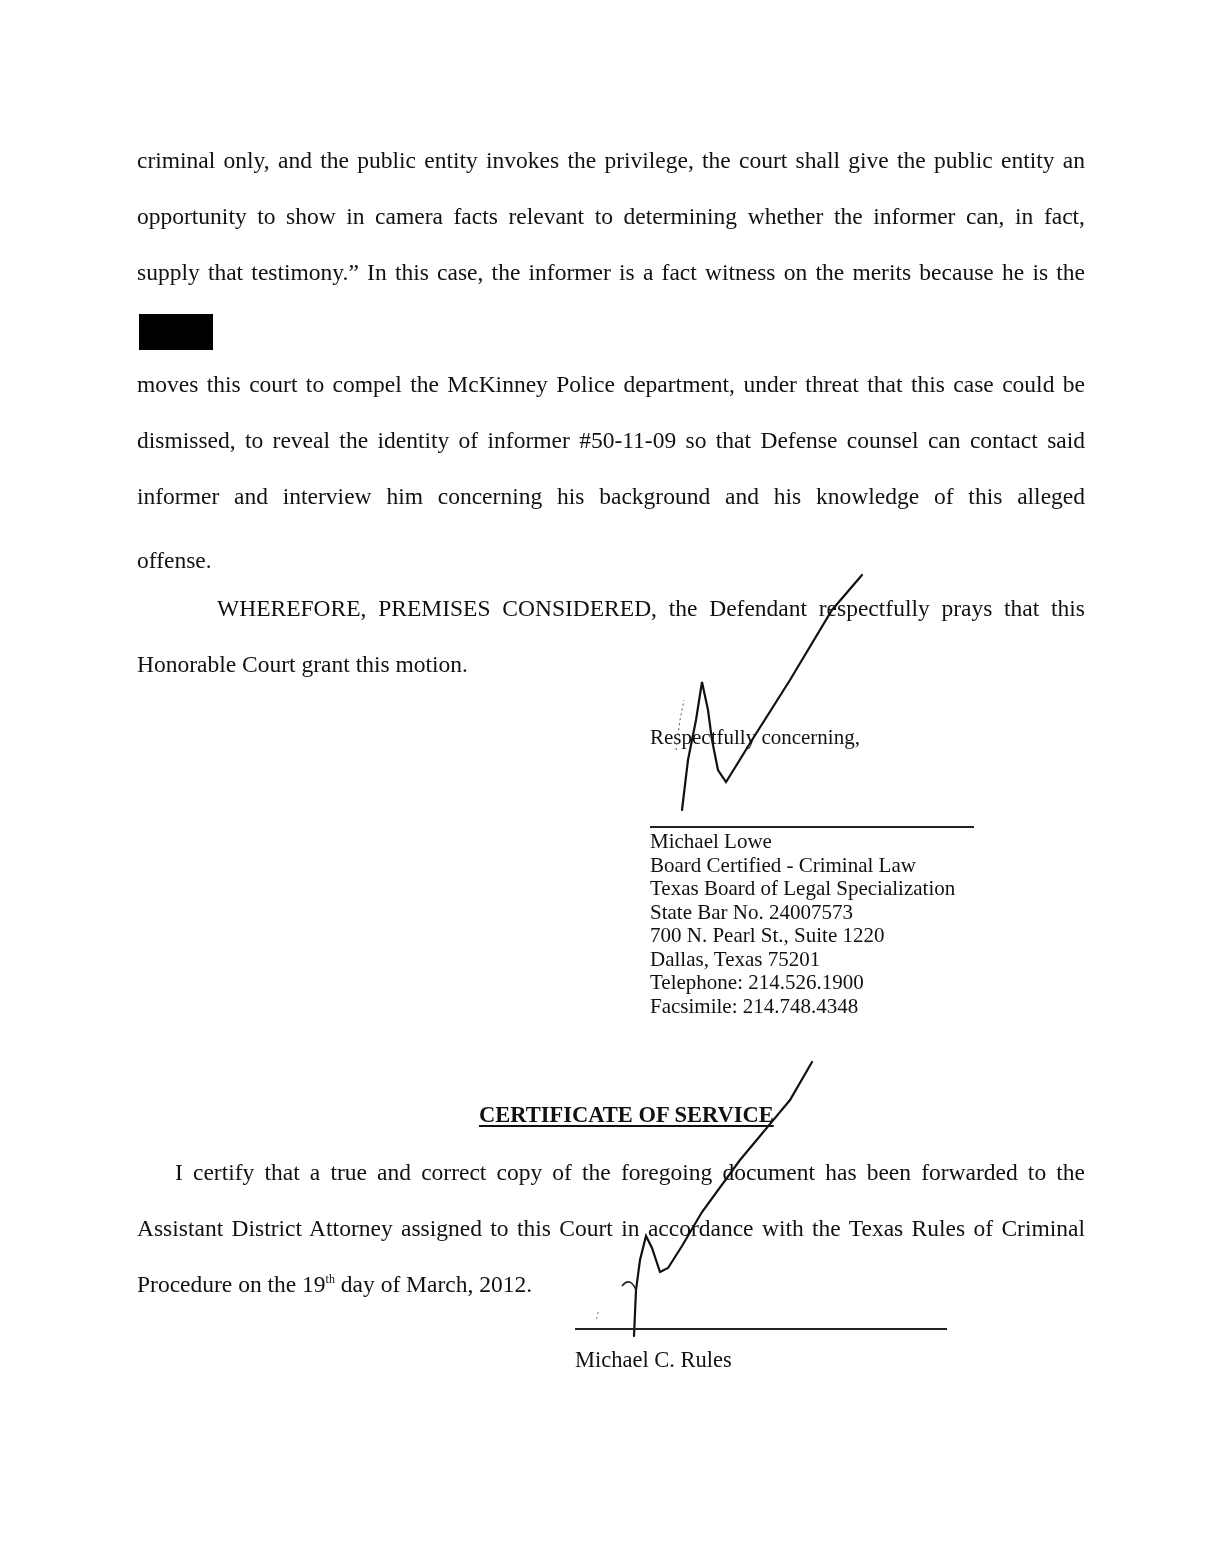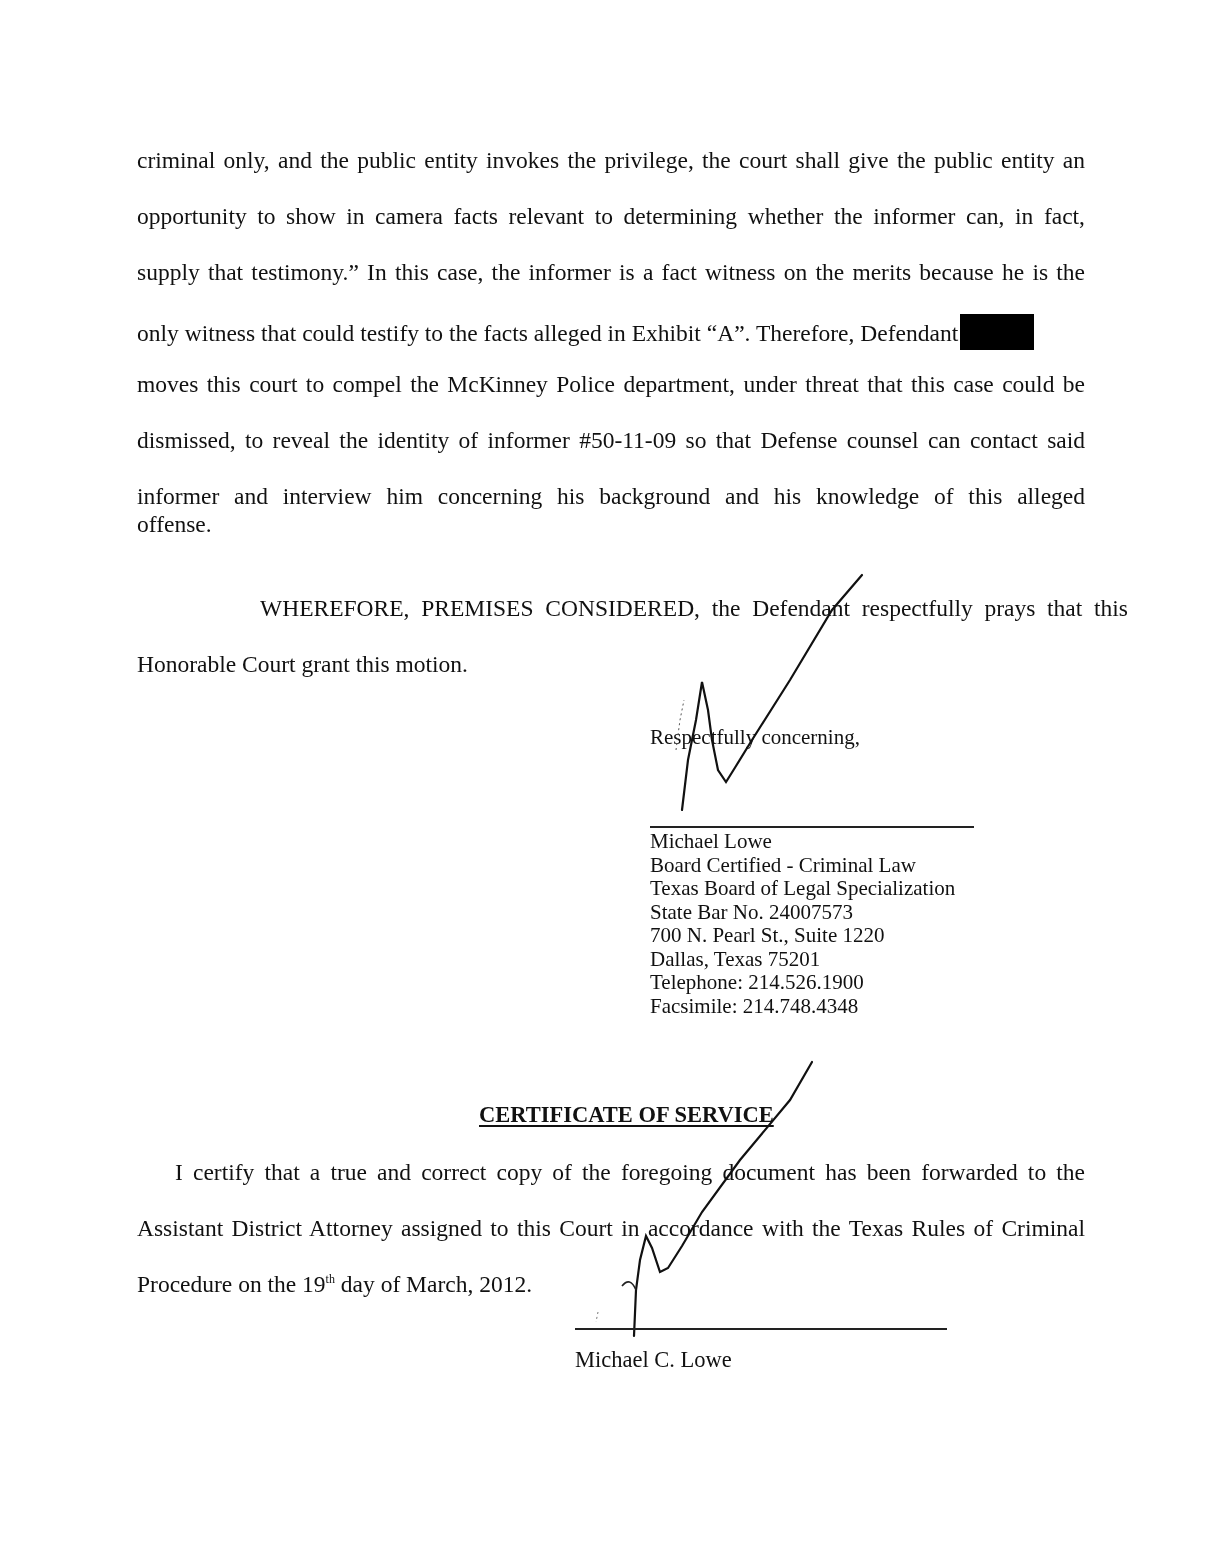--- a/index.html
+++ b/index.html
@@ -14,30 +14,30 @@
   svg.sig { position: absolute; pointer-events: none; }
 </style>
 </head>
 <body>
 
 <div>
   <div class="line just" style="top:146px">criminal only, and the public entity invokes the privilege, the court shall give the public entity an</div>
   <div class="line just" style="top:202px">opportunity to show in camera facts relevant to determining whether the informer can, in fact,</div>
   <div class="line just" style="top:258px">supply that testimony.”  In this case, the informer is a fact witness on the merits because he is the</div>
   <div class="line" style="top:314px;">
-    <span>only witness that could testify to the facts alleged in Exhibit “A”.  Therefore, Defendant</span><span class="redact"></span>
+    <span class="redact"></span>
   </div>
   <div class="line just" style="top:370px">moves this court to compel the McKinney Police department, under threat that this case could be</div>
   <div class="line just" style="top:426px">dismissed, to reveal the identity of informer #50-11-09 so that Defense counsel can contact said</div>
   <div class="line just" style="top:482px">informer and interview him concerning his background and his knowledge of this alleged</div>
-  <div class="line" style="top:510px">offense.</div>
+  <div class="line" style="top:546px">offense.</div>
 </div>
 
 <div>
-  <div class="line" style="top:594px; left:217px; width:868px; text-align:justify; text-align-last:justify;margin-left:43px;">WHEREFORE, PREMISES CONSIDERED, the Defendant respectfully prays that this</div>
+  <div class="line" style="top:594px; left:217px; width:868px; text-align:justify; text-align-last:justify;">WHEREFORE, PREMISES CONSIDERED, the Defendant respectfully prays that this</div>
   <div class="line" style="top:650px">Honorable Court grant this motion.</div>
 </div>
 
 <div class="sigblock" style="top:726px; font-size:21px;">Respectfully concerning,</div>
 
 <svg class="sig" width="260" height="260" style="left:640px; top:570px;" viewBox="0 0 260 260">
   <path d="M42 240 L48 190 L56 150 L62 112 L68 140 L72 170 L78 200 L86 212 L96 196 L112 170 L150 110 L192 40 L222 5" fill="none" stroke="#111" stroke-width="2.2" stroke-linecap="round"></path>
   <path d="M36 180 L40 150 L44 130" fill="none" stroke="#555" stroke-width="1" stroke-dasharray="2 3"></path>
 </svg>
 
@@ -65,13 +65,13 @@
 </div>
 
 <svg class="sig" width="240" height="300" style="left:590px; top:1050px;" viewBox="0 0 240 300">
   <path d="M44 286 L46 240 L50 210 L56 186 L62 198 L70 222 L78 218 L92 196 L112 162 L150 110 L200 50 L222 12" fill="none" stroke="#111" stroke-width="2.2" stroke-linecap="round"></path>
   <path d="M32 236 Q40 226 46 240" fill="none" stroke="#222" stroke-width="1.6"></path>
   <path d="M8 262 L6 272" fill="none" stroke="#777" stroke-width="1" stroke-dasharray="2 3"></path>
 </svg>
 
 <div class="rule" style="left:575px; top:1328px; width:372px;"></div>
 
-<div class="line" style="top:1346px; left:575px; width:372px; font-size:22.5px;">Michael C. Lowe</div>
+<div class="line" style="top:1346px; left:575px; width:372px; font-size:22.5px;">Michael C. Rules</div>
 
 </body></html>

